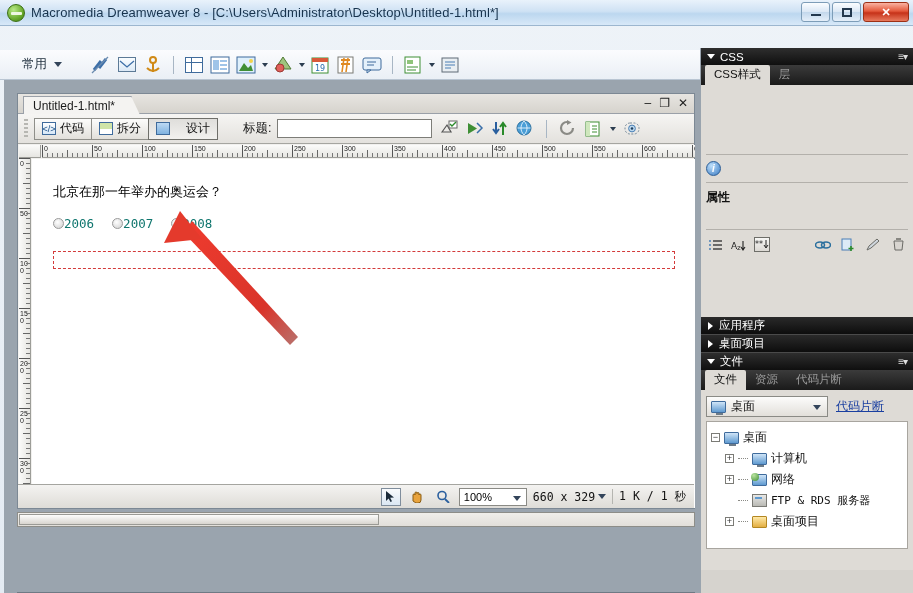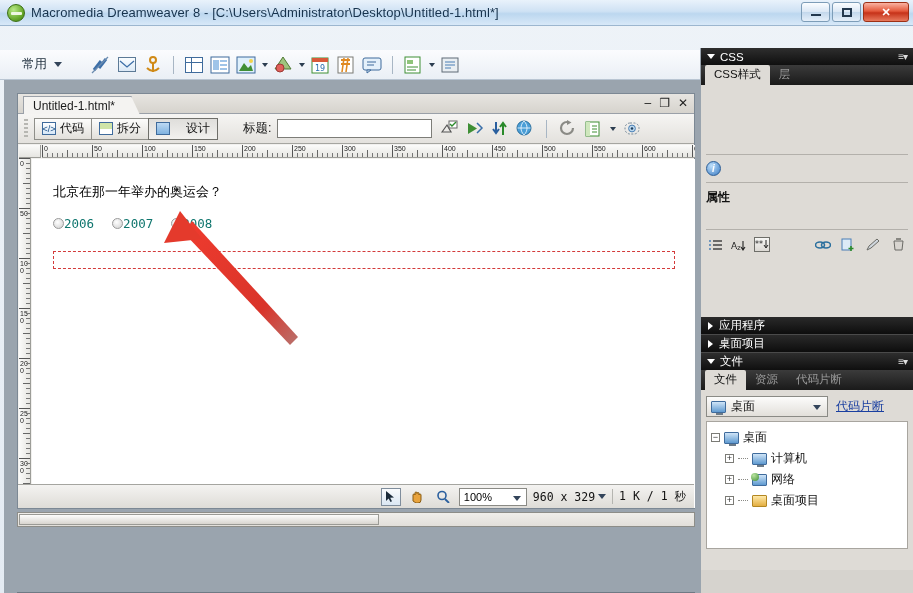--- a/index.html
+++ b/index.html
@@ -711,21 +711,21 @@
           <svg width="14" height="13">
               <circle cx="6" cy="5.5" r="4" fill="none" stroke="#2a5f9e" stroke-width="1.6"></circle>
               <path d="M9,9 L13,13" stroke="#2a5f9e" stroke-width="1.8"></path>
             </svg>
         </span>
         <span class="zoom-sel">
           <span>100%</span>
           <span class="caret"></span>
         </span>
         <span class="st-dim">
-          <span>960 x 329</span>
+          <span>660 x 329</span>
           <span class="caret"></span>
         </span>
         <span class="st-size">1 K / 1 秒</span>
       </div>
     </div>
 
     <div class="hscroll">
       <div class="hthumb"></div>
     </div>
 
@@ -845,20 +845,26 @@
           <span class="mon-ic"></span>
           <span class="tlbl">计算机</span>
         </div>
         <div class="tnode" style="padding-left:14px;">
           <span class="texp">+</span>
           <span class="dotline"></span>
           <span class="net-ic"></span>
           <span class="tlbl">网络</span>
         </div>
         <div class="tnode" style="padding-left:14px;">
+          <span class="texp" style="border:none;background:none;"></span>
+          <span class="dotline"></span>
+          <span class="srv-ic"></span>
+          <span class="tlbl mono">FTP &amp; RDS 服务器</span>
+        </div>
+        <div class="tnode" style="padding-left:14px;">
           <span class="texp">+</span>
           <span class="dotline"></span>
           <span class="folder-small"></span>
           <span class="tlbl">桌面项目</span>
         </div>
       </div>
     </div>
   </div>
 </div>
 

